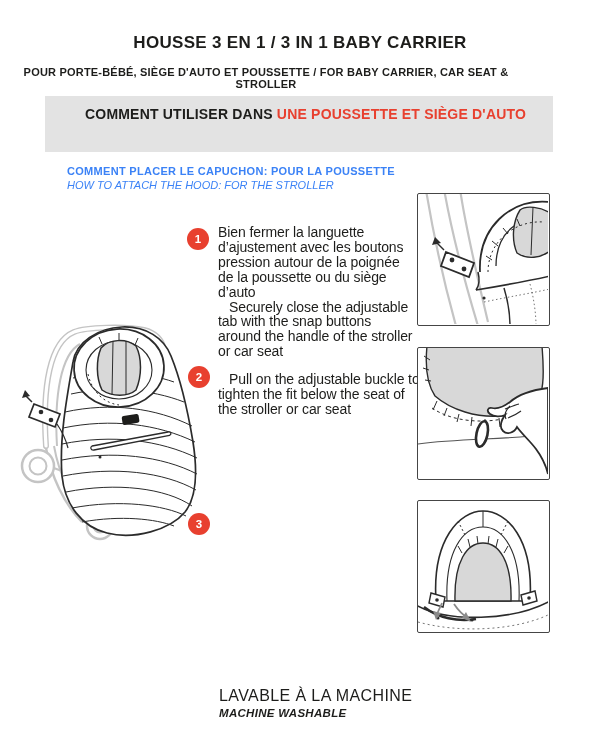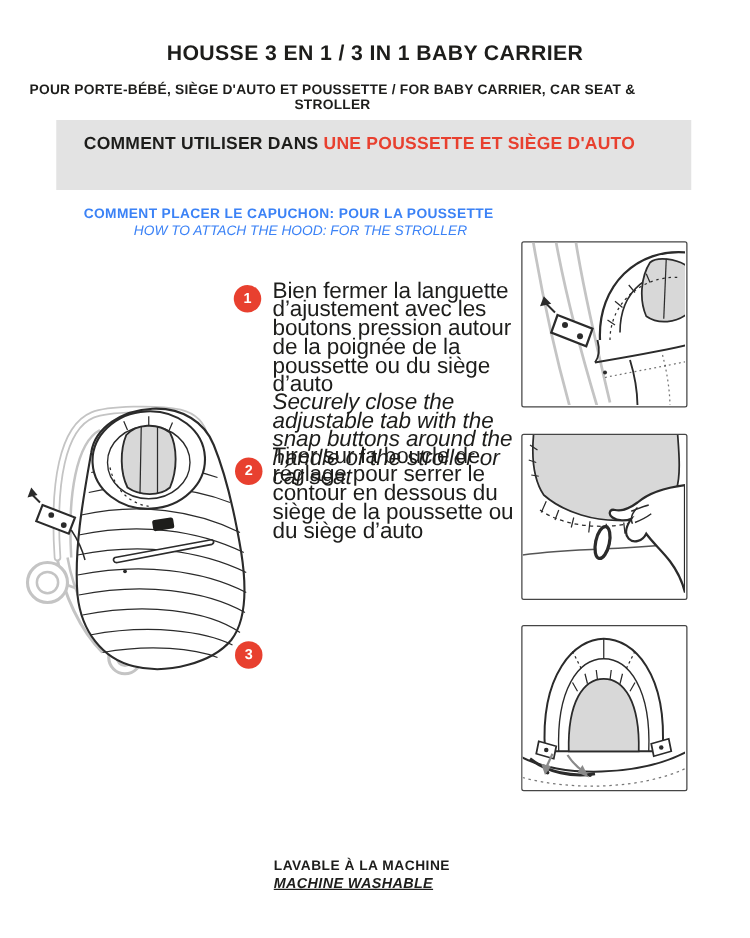--- a/index.html
+++ b/index.html
@@ -20,46 +20,46 @@
   .page-title{
     position:absolute;top:33px;left:0;width:600px;text-align:center;
     font-size:17px;font-weight:800;letter-spacing:.3px;
   }
   .page-subtitle{
     position:absolute;top:66px;left:0;width:532px;text-align:center;
     font-size:11px;font-weight:700;letter-spacing:.2px;
   }
   .banner{
     position:absolute;left:45px;top:96px;width:508px;height:56px;
-    background:var(--band-gray);padding:10px 0 0 22px;
+    background:var(--band-gray);padding:10px 0 0 40px;
   }
   .banner-line1{font-size:14px;font-weight:800;letter-spacing:.2px;line-height:17px;}
   .banner-line2{font-size:14px;font-weight:700;font-style:italic;line-height:17px;margin-top:2px;}
   .red{color:var(--accent-red);}
   .section-head{position:absolute;left:67px;top:165px;color:#3b82f6;}
   .section-fr{font-size:11px;font-weight:600;letter-spacing:.3px;}
-  .section-en{font-size:11px;font-weight:500;font-style:italic;margin-top:2px;margin-left:40px;}
+  .section-en{font-size:11px;font-weight:500;font-style:italic;margin-top:2px;}
   .step-badge{
     position:absolute;width:22px;height:22px;border-radius:50%;
     background:var(--accent-red);color:#fff;
     font-size:11.5px;font-weight:700;
     display:flex;align-items:center;justify-content:center;
   }
   .step-text{
-    position:absolute;font-size:18px;line-height:14.9px;letter-spacing:-.1px;
-  }
-  .step-en{font-style:italic;}
+    position:absolute;font-size:14px;line-height:14.9px;letter-spacing:-.1px;
+  }
+  .step-en{margin-left:11px;}
   .figure-box{
     position:absolute;left:417px;width:133px;height:133px;
     border:1.5px solid #454545;border-radius:2px;background:#fff;overflow:hidden;
   }
   .stroller-wrap{position:absolute;left:16px;top:316px;width:215px;height:235px;}
   .footer-note{position:absolute;left:219px;top:687px;}
-  .footer-fr{font-size:11px;font-weight:700;letter-spacing:.4px;}
-  .footer-en{font-size:11.5px;font-weight:800;font-style:italic;letter-spacing:.3px;margin-top:2px;text-decoration:underline;}
+  .footer-fr{font-size:16px;font-weight:400;letter-spacing:.4px;}
+  .footer-en{font-size:11.5px;font-weight:800;font-style:italic;letter-spacing:.3px;margin-top:2px;}
   svg{display:block;}
 </style>
 </head>
 <body>
 
 <div class="page-title">HOUSSE 3 EN 1 / 3 IN 1 BABY CARRIER</div>
 <div class="page-subtitle">POUR PORTE-BÉBÉ, SIÈGE D'AUTO ET POUSSETTE / FOR BABY CARRIER, CAR SEAT &amp; STROLLER</div>
 
 <div class="banner">
   <div class="banner-line1"><span>COMMENT UTILISER DANS </span><span class="red">UNE POUSSETTE ET SIÈGE D'AUTO</span></div>
@@ -71,21 +71,22 @@
 </div>
 
 <div class="step-badge" style="left:187px;top:228px;">1</div>
 <div class="step-text" style="left:218px;top:225px;width:198px;">
   <span class="step-fr">Bien fermer la languette d’ajustement avec les boutons pression autour de la poignée de la poussette ou du siège d’auto</span><br>
   <span class="step-en">Securely close the adjustable tab with the snap buttons around the handle of the stroller or car seat</span>
 </div>
 
 <div class="step-badge" style="left:188px;top:366px;">2</div>
 <div class="step-text" style="left:218px;top:357px;width:204px;">
-  <span class="step-fr">Tirer sur la boucle de réglage pour serrer le contour en dessous du siège de la poussette ou du siège d’auto</span><br>
+  <br>
+  <span class="step-en">Pull on the adjustable buckle to tighten the fit below the seat of the stroller or car seat</span>
 </div>
 
 <div class="step-badge" style="left:188px;top:513px;">3</div>
 <div class="step-text" style="left:218px;top:504px;width:206px;">
   <br>
 </div>
 
 <div class="stroller-wrap">
 <svg width="215" height="235" viewBox="0 0 215 235">
   <g stroke="#c4c4c4" fill="none">

